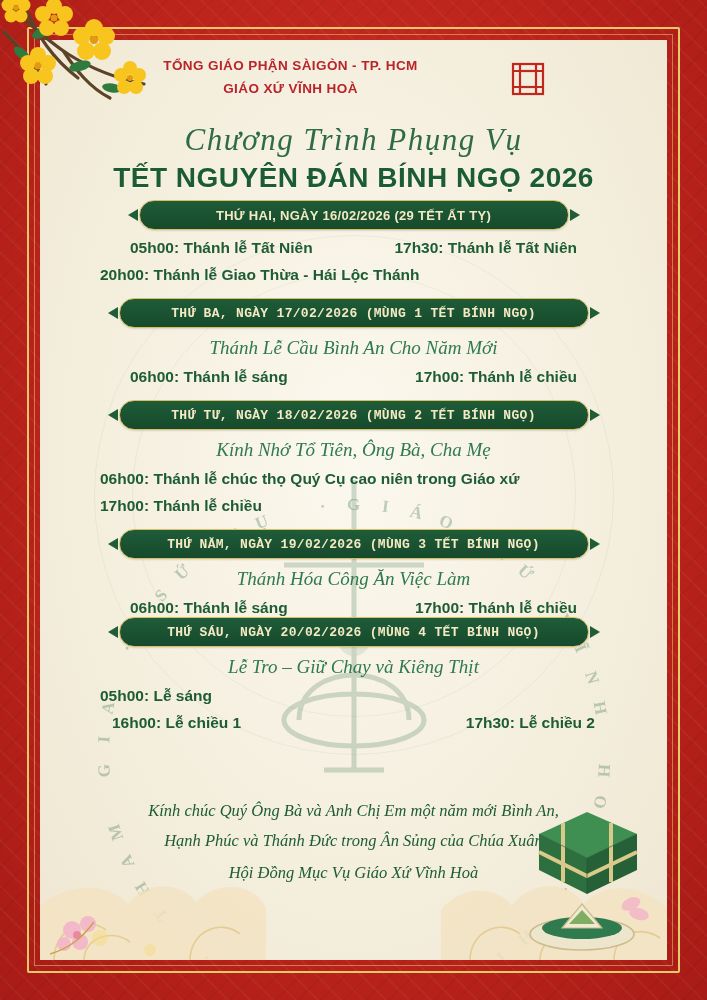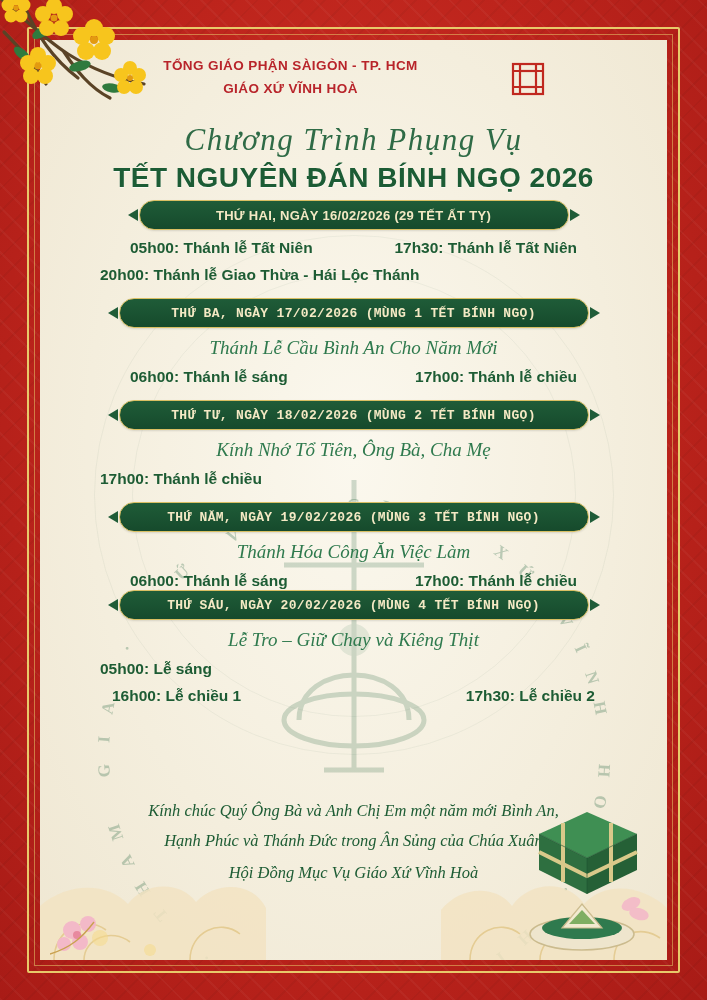--- a/index.html
+++ b/index.html
@@ -407,20 +407,23 @@
           <div class="subtitle-line">Thánh Lễ Cầu Bình An Cho Năm Mới</div>
           <div class="row two">
             <div class="entry">06h00: Thánh lễ sáng</div>
             <div class="entry">17h00: Thánh lễ chiều</div>
           </div>
         </div>
         <div style="margin-top: 14px;">
           <div class="banner wide">THỨ TƯ, NGÀY 18/02/2026 (MÙNG 2 TẾT BÍNH NGỌ)</div>
           <div class="subtitle-line">Kính Nhớ Tổ Tiên, Ông Bà, Cha Mẹ</div>
           <div class="row left">
+            <div class="entry">06h00: Thánh lễ chúc thọ Quý Cụ cao niên trong Giáo xứ</div>
+          </div>
+          <div class="row left">
             <div class="entry">17h00: Thánh lễ chiều</div>
           </div>
         </div>
         <div style="margin-top: 14px;">
           <div class="banner wide">THỨ NĂM, NGÀY 19/02/2026 (MÙNG 3 TẾT BÍNH NGỌ)</div>
           <div class="subtitle-line">Thánh Hóa Công Ăn Việc Làm</div>
           <div class="row two">
             <div class="entry">06h00: Thánh lễ sáng</div>
             <div class="entry">17h00: Thánh lễ chiều</div>
           </div>

